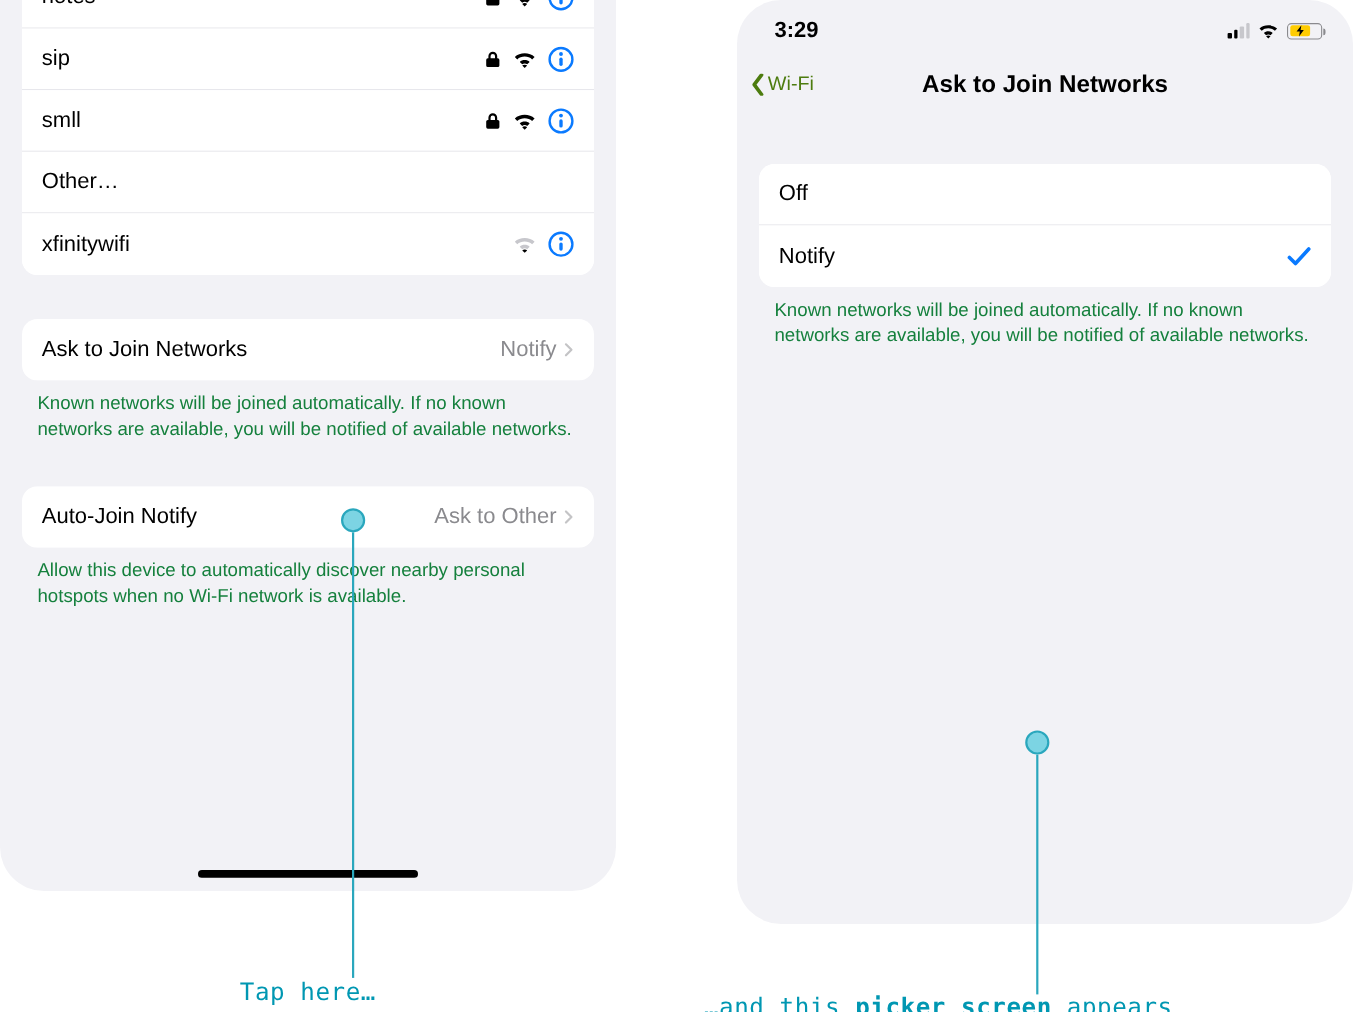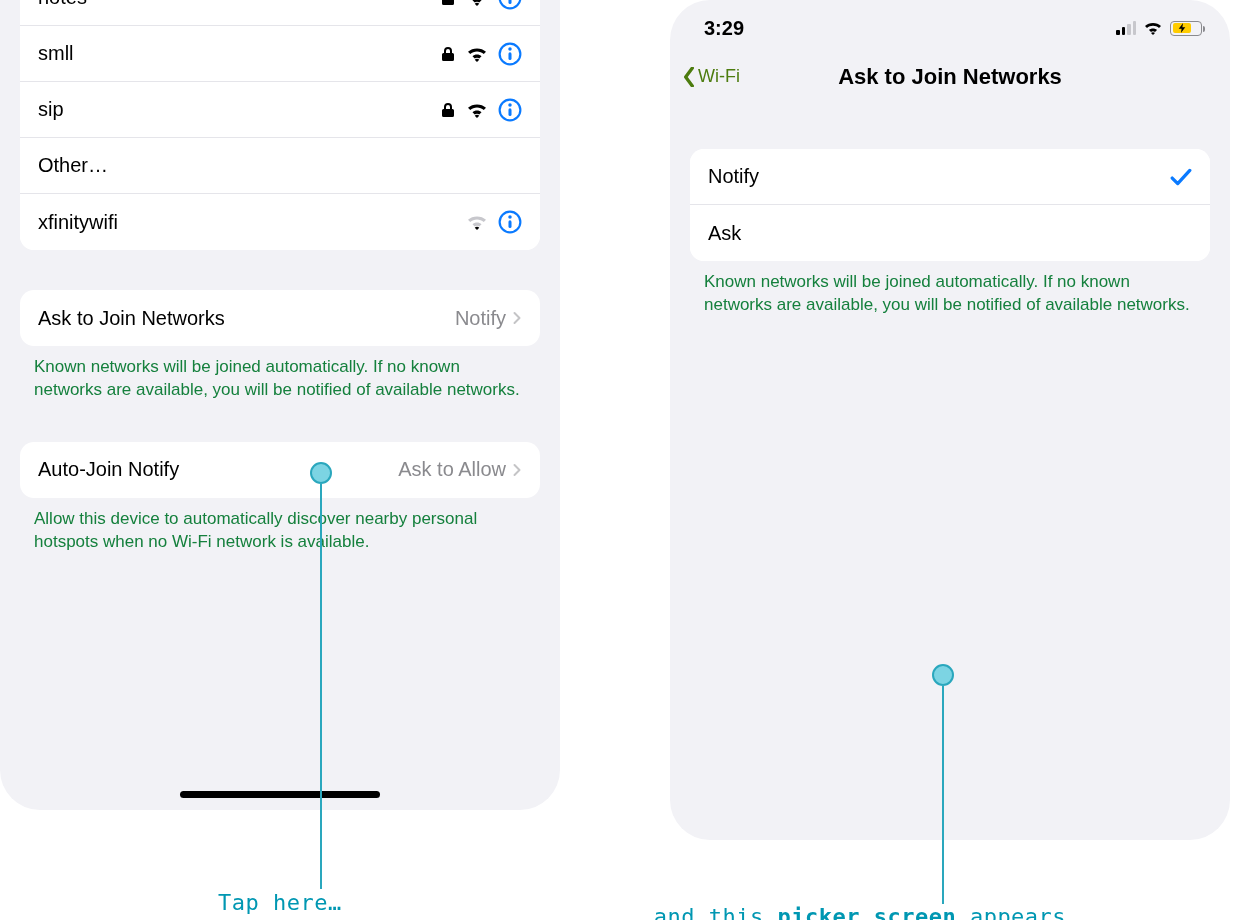--- a/index.html
+++ b/index.html
@@ -226,60 +226,60 @@
               </svg>
             </span>
           <span class="icon info">
               <svg width="24" height="24" viewBox="0 0 22 22">
                 <use href="#ico-info"></use>
               </svg>
             </span>
         </span>
       </div>
       <div class="row">
+        <span class="label">sip</span>
+        <span class="trail">
+          <span class="icon lock">
+              <svg width="16" height="16" viewBox="0 0 16 16">
+                <use href="#ico-lock"></use>
+              </svg>
+            </span>
+          <span class="icon wifi">
+              <svg width="22" height="18" viewBox="0 0 18 16">
+                <use href="#ico-wifi-strong"></use>
+              </svg>
+            </span>
+          <span class="icon info">
+              <svg width="24" height="24" viewBox="0 0 22 22">
+                <use href="#ico-info"></use>
+              </svg>
+            </span>
+        </span>
+      </div>
+      <div class="row">
         <span class="label">smll</span>
         <span class="trail">
           <span class="icon lock">
               <svg width="16" height="16" viewBox="0 0 16 16">
                 <use href="#ico-lock"></use>
               </svg>
             </span>
           <span class="icon wifi">
               <svg width="22" height="18" viewBox="0 0 18 16">
                 <use href="#ico-wifi-strong"></use>
               </svg>
             </span>
           <span class="icon info">
               <svg width="24" height="24" viewBox="0 0 22 22">
                 <use href="#ico-info"></use>
               </svg>
             </span>
         </span>
       </div>
       <div class="row">
-        <span class="label">sip</span>
-        <span class="trail">
-          <span class="icon lock">
-              <svg width="16" height="16" viewBox="0 0 16 16">
-                <use href="#ico-lock"></use>
-              </svg>
-            </span>
-          <span class="icon wifi">
-              <svg width="22" height="18" viewBox="0 0 18 16">
-                <use href="#ico-wifi-strong"></use>
-              </svg>
-            </span>
-          <span class="icon info">
-              <svg width="24" height="24" viewBox="0 0 22 22">
-                <use href="#ico-info"></use>
-              </svg>
-            </span>
-        </span>
-      </div>
-      <div class="row">
         <span class="label">Other…</span>
       </div>
       <div class="row">
         <span class="label">xfinitywifi</span>
         <span class="trail">
           <span class="icon wifi weak">
               <svg width="22" height="18" viewBox="0 0 18 16">
                 <use href="#ico-wifi-weak"></use>
               </svg>
             </span>
@@ -305,21 +305,21 @@
           </span>
       </div>
     </div>
     <div class="footer-text">Known networks will be joined automatically. If no known networks are available, you will be notified of available networks.</div>
 
     <div class="section-gap"></div>
 
     <div class="inset-group">
       <div class="row">
         <span class="label">Auto-Join Notify</span>
-        <span class="value">Ask to Allow</span>
+        <span class="value">Ask to Other</span>
         <span class="icon chev">
             <svg width="10" height="16" viewBox="0 0 12 14">
               <use href="#ico-chev-r"></use>
             </svg>
           </span>
       </div>
     </div>
     <div class="footer-text">Allow this device to automatically discover nearby personal hotspots when no Wi-Fi network is available.</div>
 
     <div class="home-indicator"></div>
@@ -359,29 +359,29 @@
           </span>
         <span>Wi-Fi</span>
       </span>
       <span class="nav-title">Ask to Join Networks</span>
     </div>
 
     <div style="height:40px"></div>
 
     <div class="inset-group">
       <div class="row">
+        <span class="label">Off</span>
+      </div>
+      <div class="row">
         <span class="label">Notify</span>
         <span class="icon check">
             <svg width="22" height="18" viewBox="0 0 20 16">
               <use href="#ico-check"></use>
             </svg>
           </span>
-      </div>
-      <div class="row">
-        <span class="label">Ask</span>
       </div>
     </div>
     <div class="footer-text">Known networks will be joined automatically. If no known networks are available, you will be notified of available networks.</div>
   </div>
 
 </div>
 
 <div class="callout" style="left:0;top:0;width:560px;height:748px;pointer-events:none">
   <span class="dot" style="left:310px; top:462px;"></span>
   <span class="line" style="left:320px; top:484px; height:405px;"></span>

